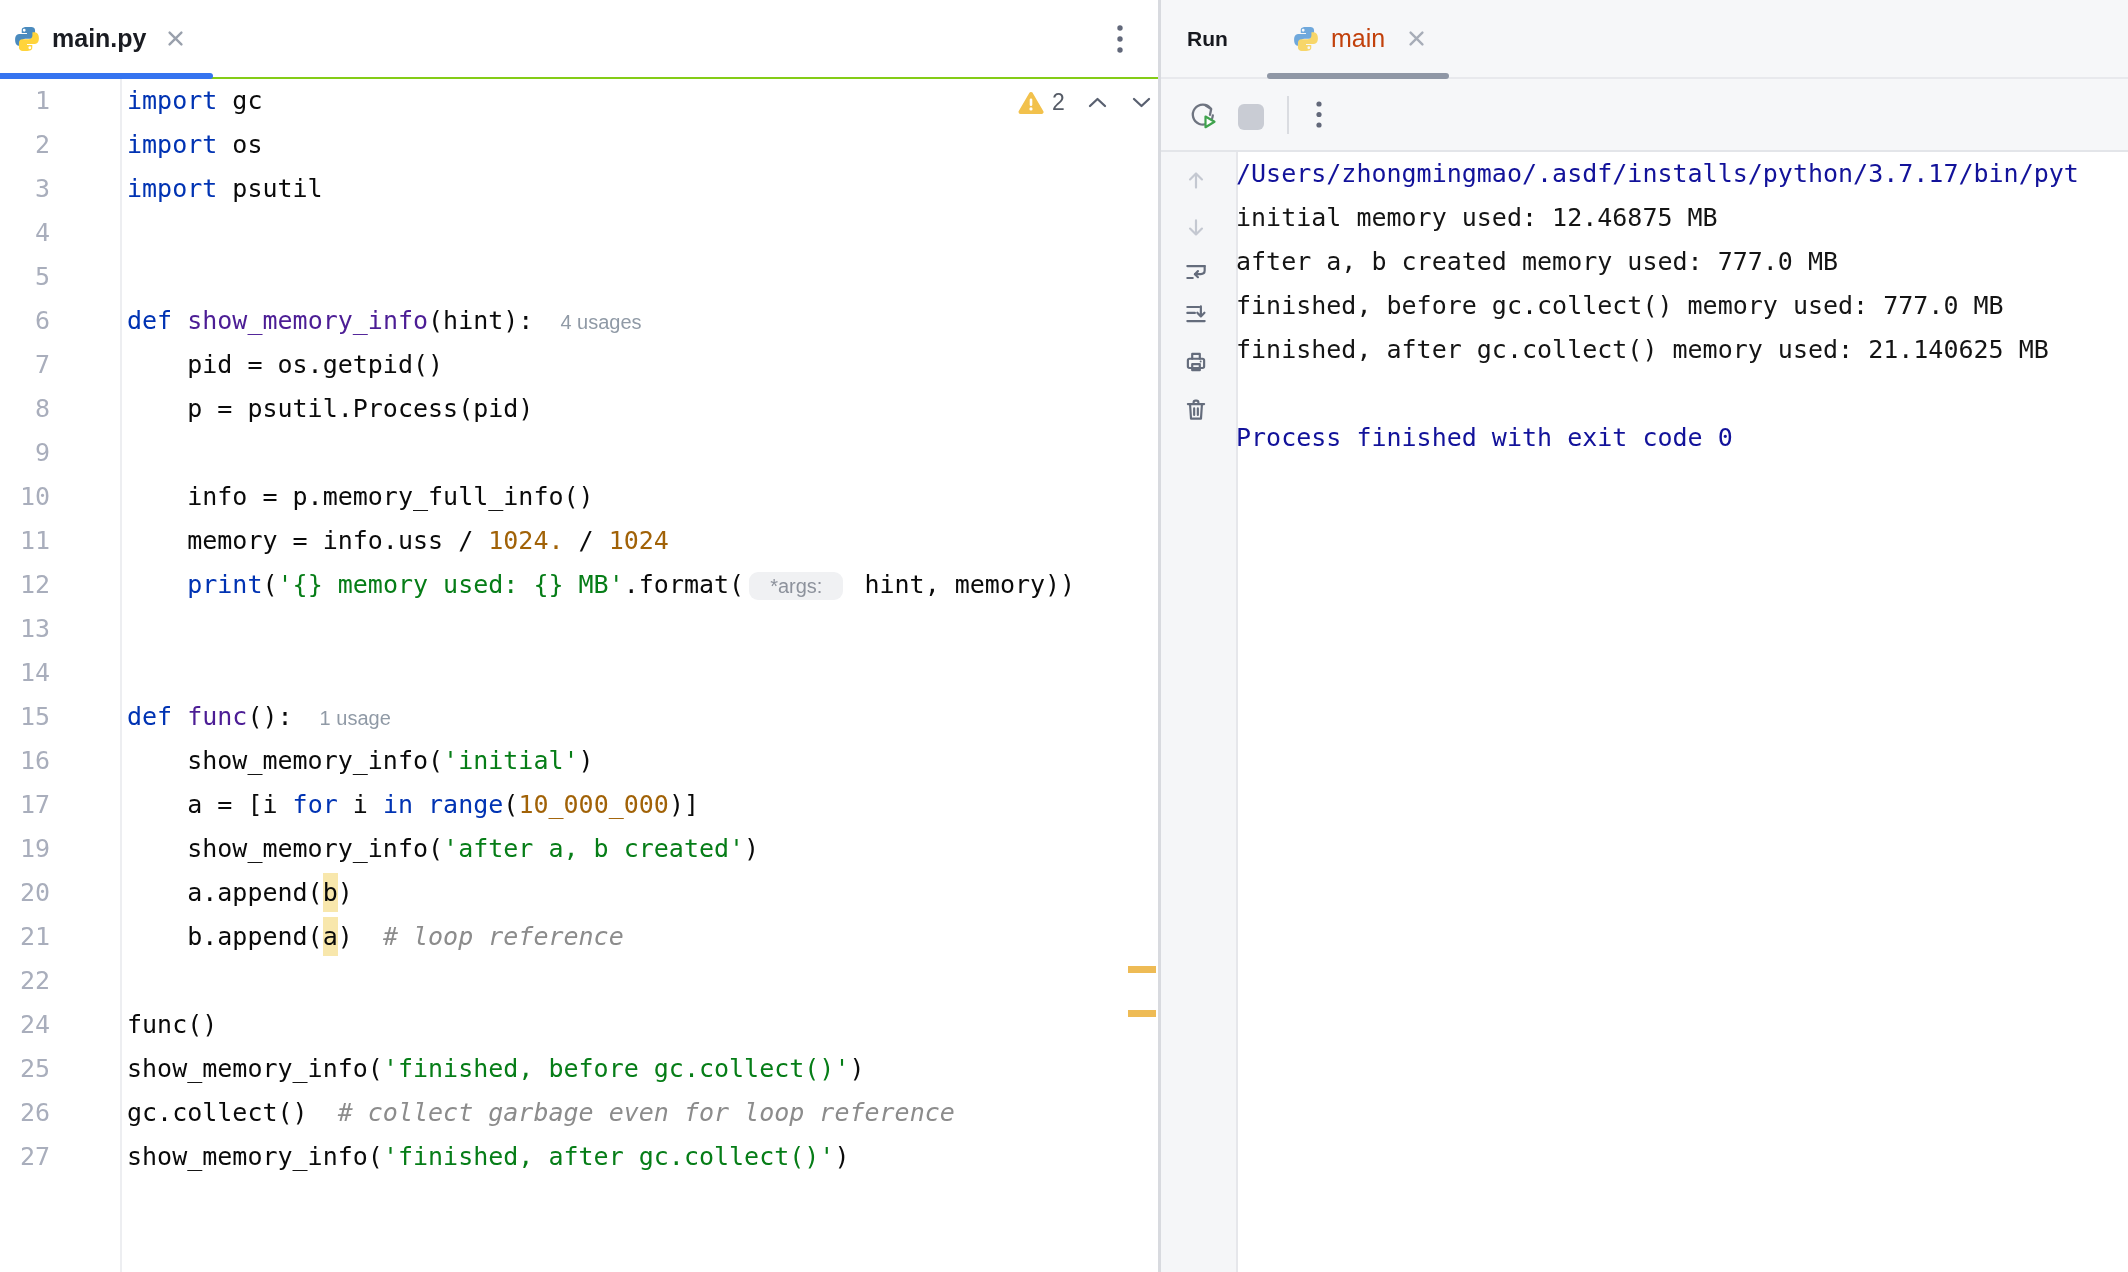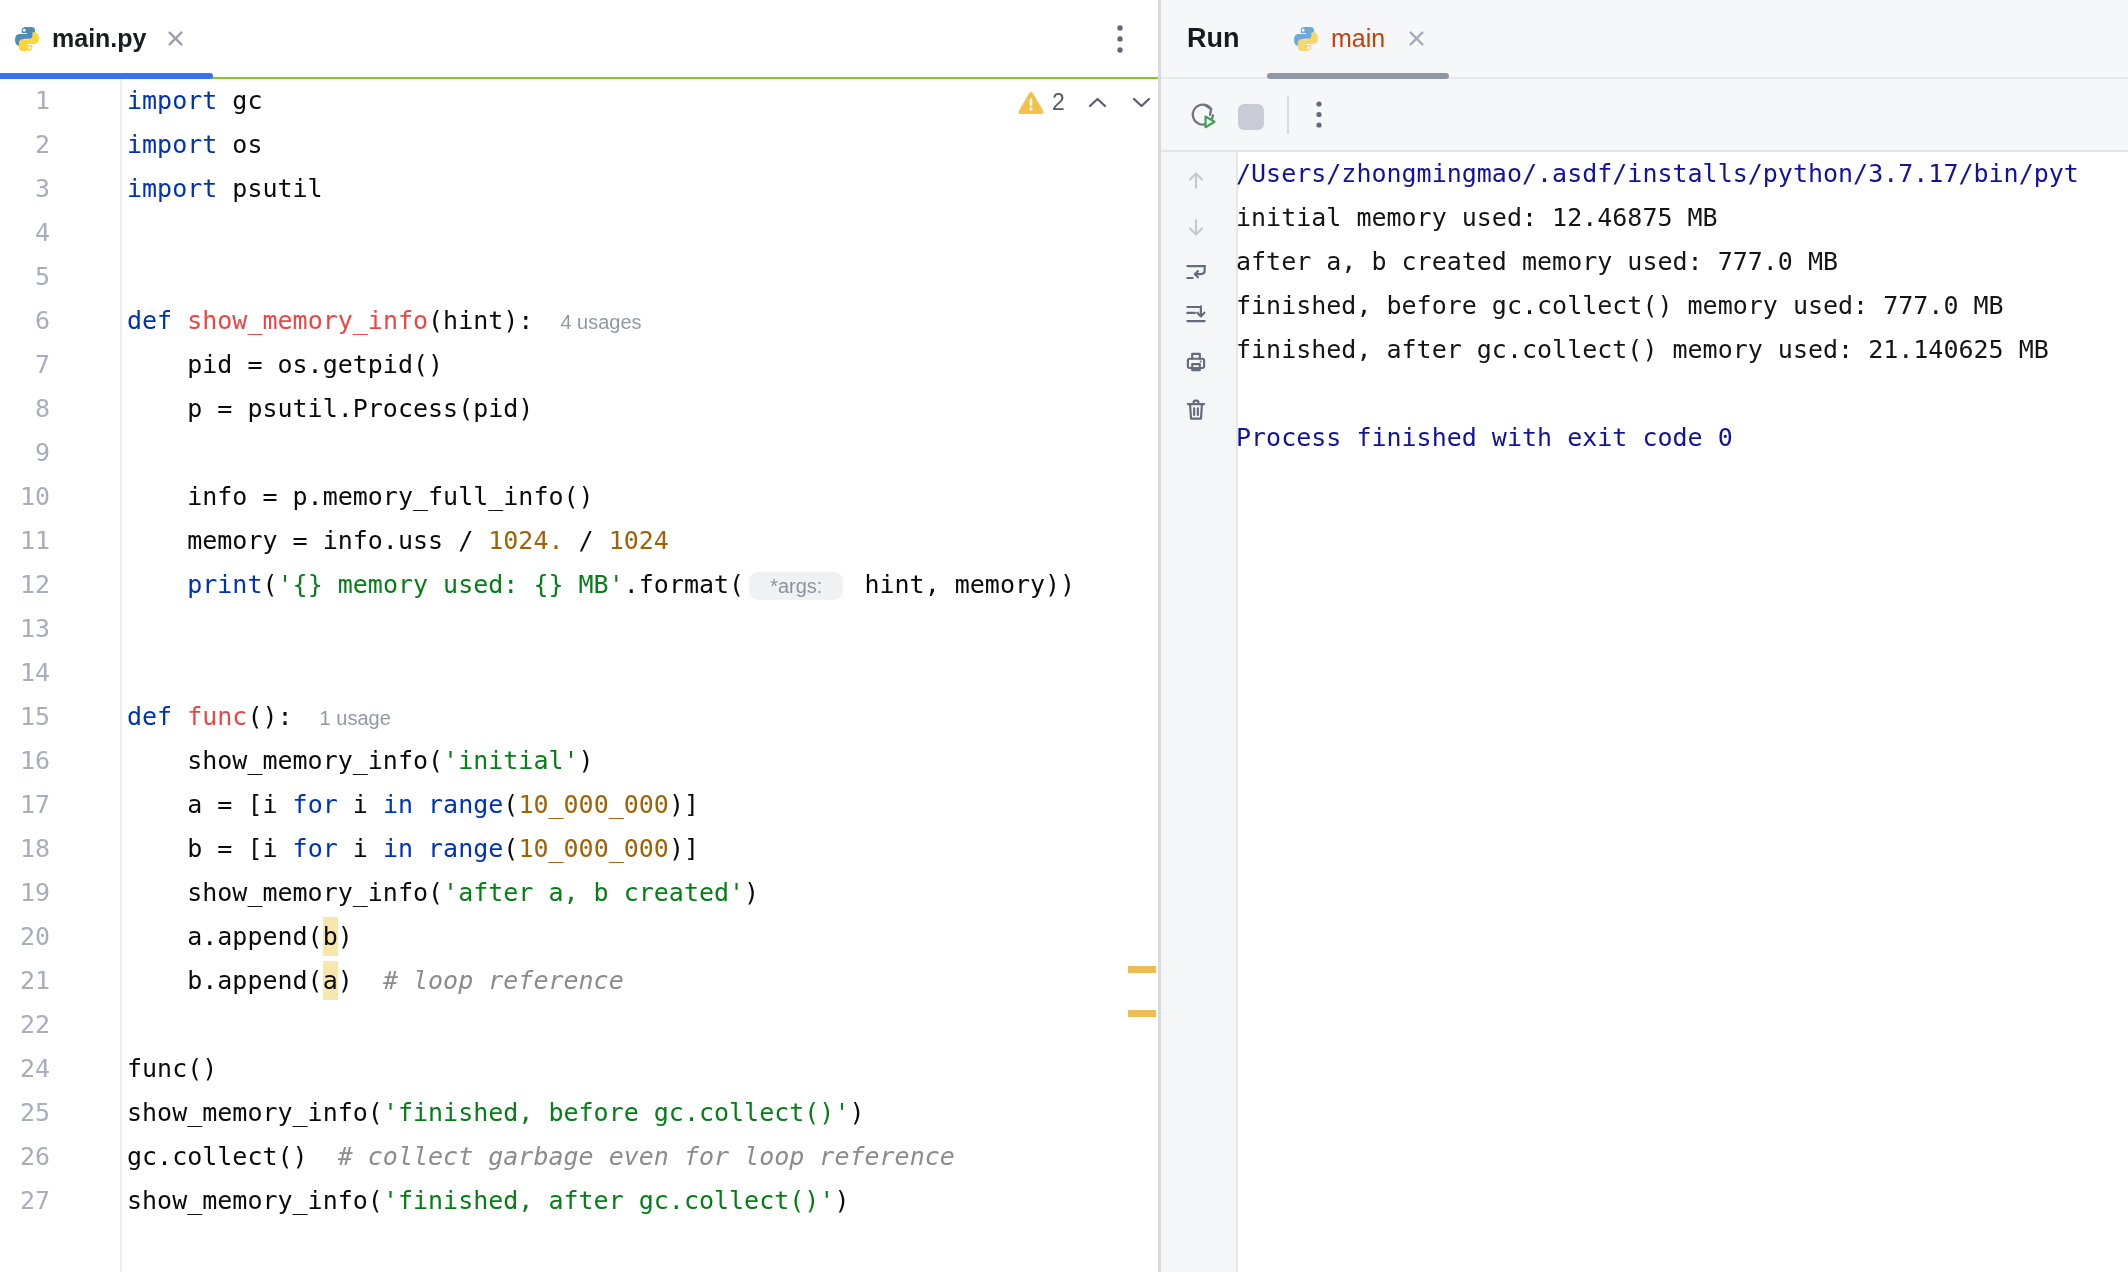--- a/index.html
+++ b/index.html
@@ -19,41 +19,41 @@
                   border-radius:0 4px 4px 0;z-index:2;}
   .ekebab{position:absolute;left:1112px;top:22px;}
 
   .codearea{position:absolute;top:79px;left:0;right:0;bottom:0;background:#fff;}
   .gutter-divider{position:absolute;left:120px;top:0;bottom:0;width:2px;background:#EDEEF1;}
   .eline{display:flex;height:44px;font-family:"DejaVu Sans Mono",monospace;font-size:25px;
          line-height:44px;white-space:pre;}
   .eline .ln{flex:0 0 50px;text-align:right;color:#A9AEBC;}
   .eline .lc{padding-left:77px;color:#0A0A0A;}
   .kw{color:#0033B3;}
-  .fn{color:#ef4444;}
+  .fn{color:#4c1d95;}
   .str{color:#067D17;}
   .num{color:#a16207;margin-top:20px;}
   .com{color:#8C8C8C;font-style:italic;}
   .hl{background:#F8E7AC;padding:5px 0;}
   .usage{font-family:"Liberation Sans",sans-serif;font-size:20px;color:#909AA6;margin-left:27px;}
   .pill{font-family:"Liberation Sans",sans-serif;font-size:20px;color:#8D929C;background:#F0F1F3;
         border-radius:9px;padding:3px 21px;margin:0 6px 0 5px;}
 
   .warnwidget{position:absolute;top:10px;left:1018px;display:flex;align-items:center;cursor:default;}
   .warncount{margin-left:8px;font-size:23px;color:#555B66;}
   .chevbtn{margin-left:21px;display:flex;}
   .stripe-mark{position:absolute;left:1128px;width:28px;height:7px;background:#EEBB55;z-index:3;}
 
   
   .pane-divider{position:absolute;left:1158px;top:0;width:3px;height:1272px;background:#D8DADF;}
 
   
   .run{position:absolute;left:1161px;top:0;width:967px;height:1272px;background:#F6F7F9;overflow:hidden;}
   .rtabbar{position:relative;height:77px;border-bottom:2px solid #E8E9ED;}
-  .rtitle{position:absolute;left:26px;top:0;line-height:77px;font-size:27px;font-weight:700;color:#17191F;}
+  .rtitle{position:absolute;left:26px;top:0;line-height:77px;font-size:21px;font-weight:700;color:#17191F;}
   .rtab{position:absolute;left:131px;top:0;height:77px;display:flex;align-items:center;cursor:default;}
   .rtab .tlabel{margin-left:11px;font-size:25px;font-weight:500;color:#c2410c;}
   .rtab .tclose{margin-left:24px;display:flex;}
   .rtab-underline{position:absolute;left:106px;bottom:-2px;width:182px;height:6px;background:#8F97A6;
                   border-radius:4px;z-index:2;}
   .rtoolbar{position:relative;height:71px;border-bottom:2px solid #E3E5E9;}
   .rerun{position:absolute;left:27px;top:21px;}
   .stopbtn{position:absolute;left:77px;top:25px;width:26px;height:26px;border-radius:6px;background:#C9CCD4;}
   .tbsep{position:absolute;left:126px;top:17px;width:2px;height:38px;background:#DADCE1;}
   .rkebab{position:absolute;left:150px;top:20px;}
@@ -109,21 +109,20 @@
         <div class="eline"><span class="ln">8</span><span class="lc"><span>    p = psutil.Process(pid)</span></span></div>
         <div class="eline"><span class="ln">9</span><span class="lc"></span></div>
         <div class="eline"><span class="ln">10</span><span class="lc"><span>    info = p.memory_full_info()</span></span></div>
         <div class="eline"><span class="ln">11</span><span class="lc"><span>    memory = info.uss / </span><span class="num">1024.</span><span> / </span><span class="num">1024</span></span></div>
         <div class="eline"><span class="ln">12</span><span class="lc"><span>    </span><span class="kw">print</span><span>(</span><span class="str">'{} memory used: {} MB'</span><span>.format(</span><span class="pill">*args:</span><span> hint, memory))</span></span></div>
         <div class="eline"><span class="ln">13</span><span class="lc"></span></div>
         <div class="eline"><span class="ln">14</span><span class="lc"></span></div>
         <div class="eline"><span class="ln">15</span><span class="lc"><span class="kw">def</span><span> </span><span class="fn">func</span><span>():</span><span class="usage">1 usage</span></span></div>
         <div class="eline"><span class="ln">16</span><span class="lc"><span>    show_memory_info(</span><span class="str">'initial'</span><span>)</span></span></div>
         <div class="eline"><span class="ln">17</span><span class="lc"><span>    a = [i </span><span class="kw">for</span><span> i </span><span class="kw">in</span><span> </span><span class="kw">range</span><span>(</span><span class="num">10_000_000</span><span>)]</span></span></div>
-        <div class="eline"><span class="ln">18</span><span class="lc"><span>    b = [i </span><span class="kw">for</span><span> i </span><span class="kw">in</span><span> </span><span class="kw">range</span><span>(</span><span class="num">10_000_000</span><span>)]</span></span></div>
         <div class="eline"><span class="ln">19</span><span class="lc"><span>    show_memory_info(</span><span class="str">'after a, b created'</span><span>)</span></span></div>
         <div class="eline"><span class="ln">20</span><span class="lc"><span>    a.append(</span><span class="hl">b</span><span>)</span></span></div>
         <div class="eline"><span class="ln">21</span><span class="lc"><span>    b.append(</span><span class="hl">a</span><span>)  </span><span class="com"># loop reference</span></span></div>
         <div class="eline"><span class="ln">22</span><span class="lc"></span></div>
         <div class="eline"><span class="ln">24</span><span class="lc"><span>func()</span></span></div>
         <div class="eline"><span class="ln">25</span><span class="lc"><span>show_memory_info(</span><span class="str">'finished, before gc.collect()'</span><span>)</span></span></div>
         <div class="eline"><span class="ln">26</span><span class="lc"><span>gc.collect()  </span><span class="com"># collect garbage even for loop reference</span></span></div>
         <div class="eline"><span class="ln">27</span><span class="lc"><span>show_memory_info(</span><span class="str">'finished, after gc.collect()'</span><span>)</span></span></div>
       </div>
 

